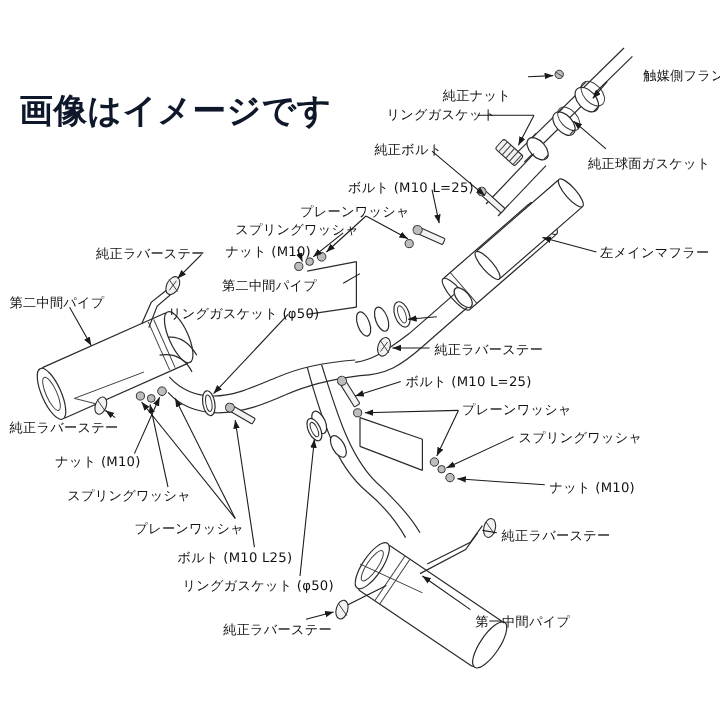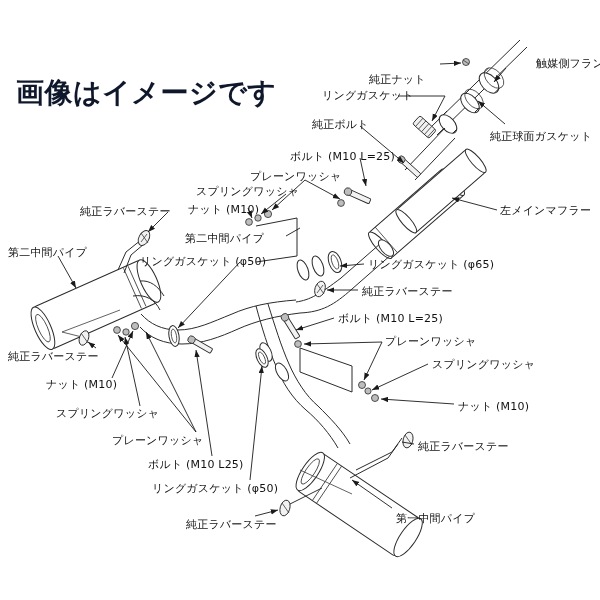--- a/index.html
+++ b/index.html
@@ -343,21 +343,20 @@
   <div class="lbl" style="left:490px; top:130px;">純正球面ガスケット</div>
   <div class="lbl" style="left:290px; top:150px;">ボルト (M10 L=25)</div>
   <div class="lbl" style="left:250px; top:170px;">プレーンワッシャ</div>
   <div class="lbl" style="left:196px; top:185px;">スプリングワッシャ</div>
   <div class="lbl" style="left:188px; top:203px;">ナット (M10)</div>
   <div class="lbl" style="left:500px; top:204px;">左メインマフラー</div>
   <div class="lbl" style="left:80px;  top:205px;">純正ラバーステー</div>
   <div class="lbl" style="left:185px; top:232px;">第二中間パイプ</div>
   <div class="lbl" style="left:8px;   top:246px;">第二中間パイプ</div>
   <div class="lbl" style="left:140px; top:255px;">リングガスケット (φ50)</div>
-  <div class="lbl" style="left:368px; top:258px;">リングガスケット (φ65)</div>
   <div class="lbl" style="left:362px; top:285px;">純正ラバーステー</div>
   <div class="lbl" style="left:338px; top:312px;">ボルト (M10 L=25)</div>
   <div class="lbl" style="left:385px; top:335px;">プレーンワッシャ</div>
   <div class="lbl" style="left:8px;   top:350px;">純正ラバーステー</div>
   <div class="lbl" style="left:432px; top:358px;">スプリングワッシャ</div>
   <div class="lbl" style="left:46px;  top:378px;">ナット (M10)</div>
   <div class="lbl" style="left:458px; top:400px;">ナット (M10)</div>
   <div class="lbl" style="left:56px;  top:407px;">スプリングワッシャ</div>
   <div class="lbl" style="left:418px; top:440px;">純正ラバーステー</div>
   <div class="lbl" style="left:112px; top:434px;">プレーンワッシャ</div>

